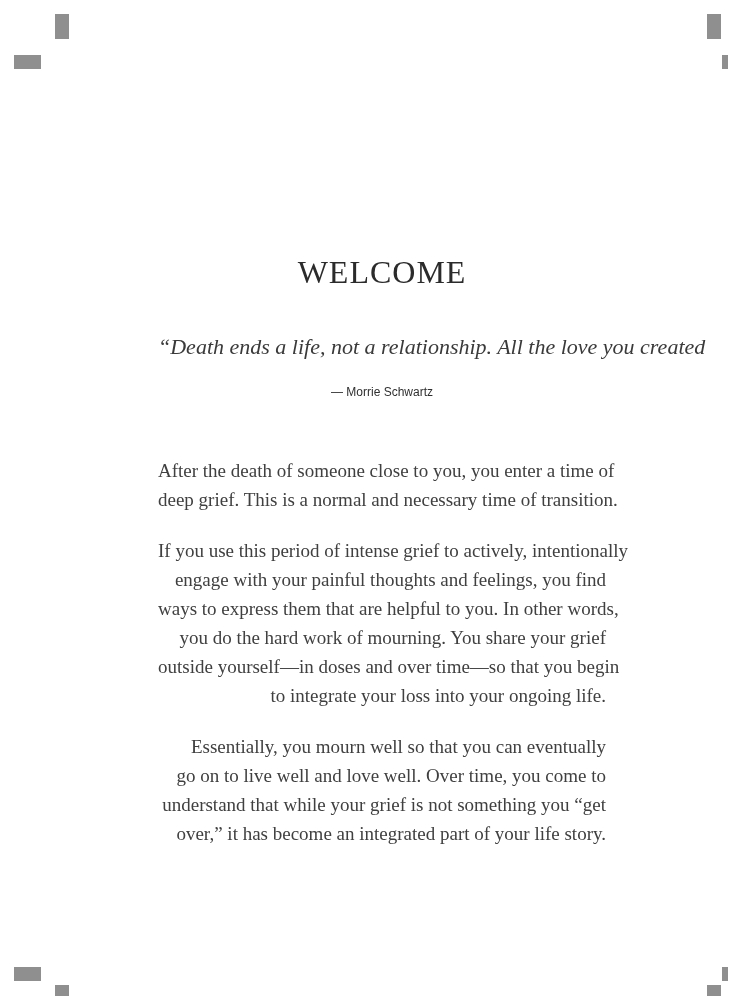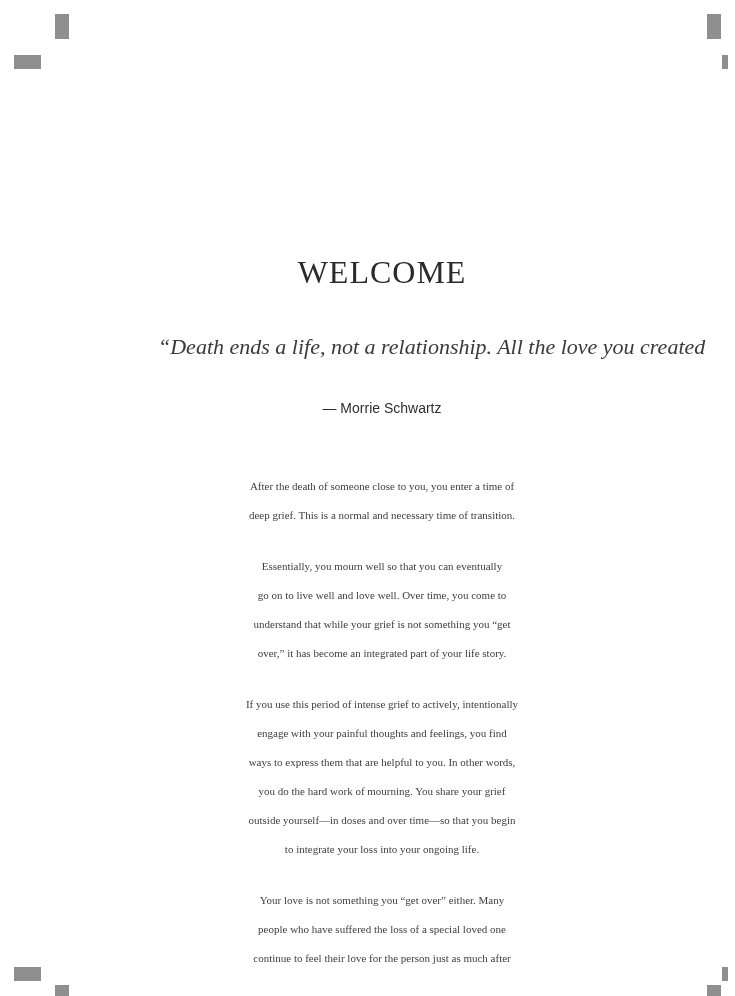--- a/index.html
+++ b/index.html
@@ -53,36 +53,36 @@
     text-align: center;
     color: var(--quote-color);
   }
   .epigraph-line {
     font-style: italic;
     font-size: 22px;
     line-height: 28px;
     white-space: pre;
   }
   .epigraph-attribution {
-    margin-top: 24px;
+    margin-top: 8px;
     font-family: "Liberation Sans", sans-serif;
     font-style: normal;
-    font-size: 14px;
+    font-size: 12px;
     line-height: 18px;
     color: var(--attr-color);
   }
   .body-paragraphs {
     margin-top: 27px;
     color: var(--text-color);
   }
   .body-para {
-    font-size: 11px;
+    font-size: 19px;
     line-height: 29px;
     white-space: pre;
-    text-align: center;
+    text-align: right;
     margin: 0 0 8px 0;
   }
 </style>
 </head>
 <body>
 
 <div class="page">
 
   <div class="crop v tl-v"></div>
   <div class="crop h tl-h"></div>
@@ -99,29 +99,26 @@
 
     <div class="epigraph">
       <div class="epigraph-line">“Death ends a life, not a relationship. All the love you created</div>
       <div class="epigraph-attribution">— Morrie Schwartz</div>
     </div>
 
     <div class="body-paragraphs">
 
     <p class="body-para">After the death of someone close to you, you enter a time of
 deep grief. This is a normal and necessary time of transition.</p>
-        <p class="body-para">Essentially, you mourn well so that you can eventually
-go on to live well and love well. Over time, you come to
-understand that while your grief is not something you “get
-over,” it has become an integrated part of your life story.</p>
         <p class="body-para">If you use this period of intense grief to actively, intentionally
 engage with your painful thoughts and feelings, you find
 ways to express them that are helpful to you. In other words,
 you do the hard work of mourning. You share your grief
 outside yourself—in doses and over time—so that you begin
 to integrate your loss into your ongoing life.</p>
-        <p class="body-para">Your love is not something you “get over” either. Many
-people who have suffered the loss of a special loved one
-continue to feel their love for the person just as much after</p>
+        <p class="body-para">Essentially, you mourn well so that you can eventually
+go on to live well and love well. Over time, you come to
+understand that while your grief is not something you “get
+over,” it has become an integrated part of your life story.</p>
       </div>
 
   </div>
 </div>
 
 </body></html>

